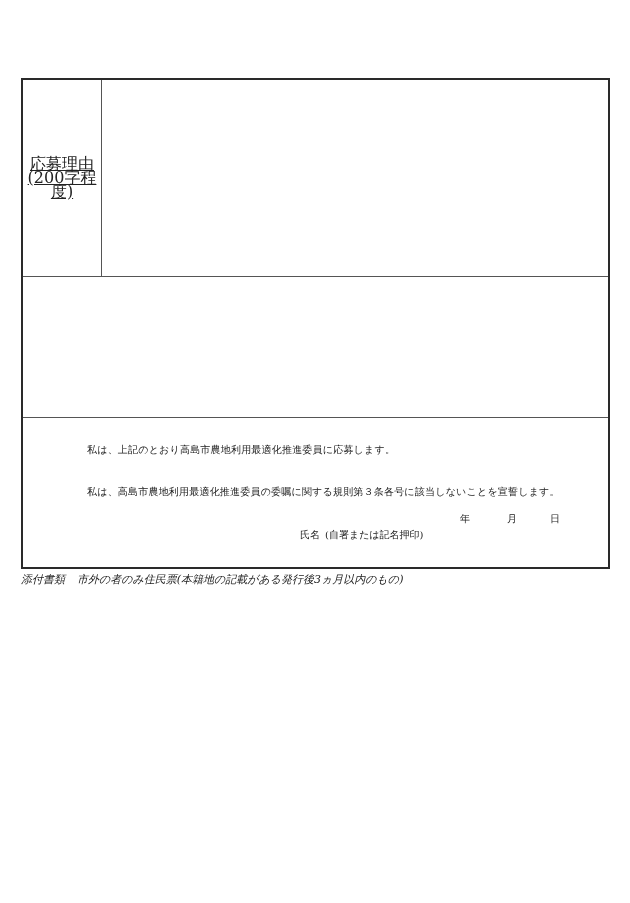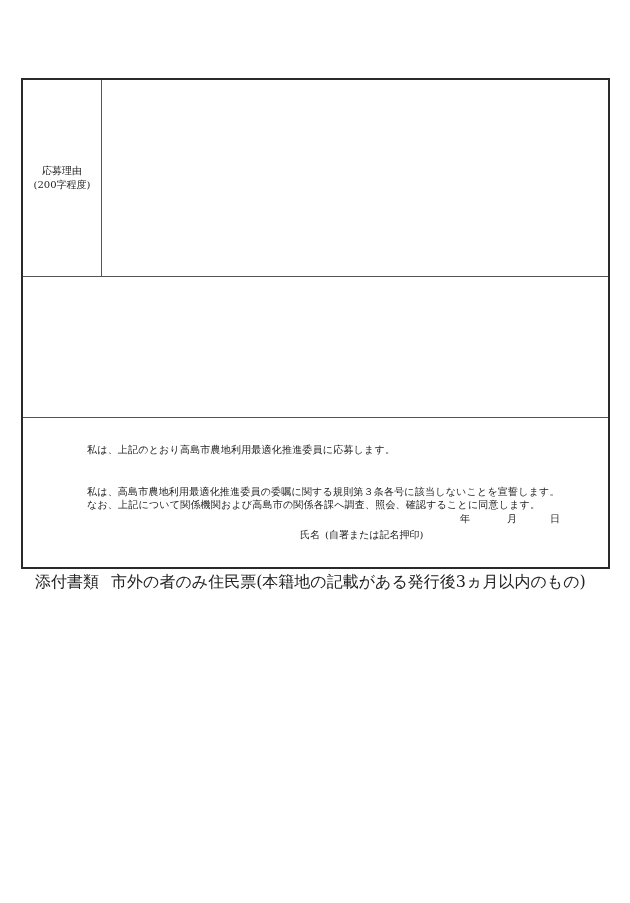--- a/index.html
+++ b/index.html
@@ -36,23 +36,24 @@
       position: absolute;
       left: 0;
       top: 0;
       width: 78px;
       height: 100%;
       border-right: 1px solid #555;
       display: flex;
       flex-direction: column;
       align-items: center;
       justify-content: center;
-      font-size: 10px;
+      font-size: 16px;
       line-height: 14px;
       text-align: center;
+      text-decoration: underline;
     }
     .input-cell {
       position: absolute;
       left: 79px;
       top: 0;
       right: 0;
       height: 100%;
     }
     .declaration {
       position: absolute;
@@ -69,24 +70,25 @@
       white-space: nowrap;
       letter-spacing: 0.2px;
       margin-left: 48px;
     }
     .date-label {
       position: absolute;
       font-size: 10px;
     }
     .footer-note {
       position: absolute;
-      left: 35px;
+      left: 21px;
       top: 572px;
-      font-size: 16px;
+      font-size: 11px;
       white-space: nowrap;
+      font-style: italic;
     }
   </style>
 </head>
 <body>
 
 <div class="form-box">
 
   <div class="row row-reason">
     <div class="label-cell">
       <span>応募理由</span>
@@ -95,21 +97,20 @@
     <div class="input-cell"></div>
   </div>
 
   <div class="row row-ambition">
     <div class="input-cell"></div>
   </div>
 
   <div class="declaration">
     <div class="decl-line" style="top:26px;">私は、上記のとおり高島市農地利用最適化推進委員に応募します。</div>
     <div class="decl-line" style="top:68px;">私は、高島市農地利用最適化推進委員の委嘱に関する規則第３条各号に該当しないことを宣誓します。</div>
-    <div class="decl-line" style="top:81px;">なお、上記について関係機関および高島市の関係各課へ調査、照会、確認することに同意します。</div>
 
     <span class="date-label" style="left:437px; top:95px;">年</span>
     <span class="date-label" style="left:484px; top:95px;">月</span>
     <span class="date-label" style="left:527px; top:95px;">日</span>
 
     <span class="date-label" style="left:277px; top:111px;">氏名</span>
     <span class="date-label" style="left:302px; top:111px;">(自署または記名押印)</span>
   </div>
 </div>
 

